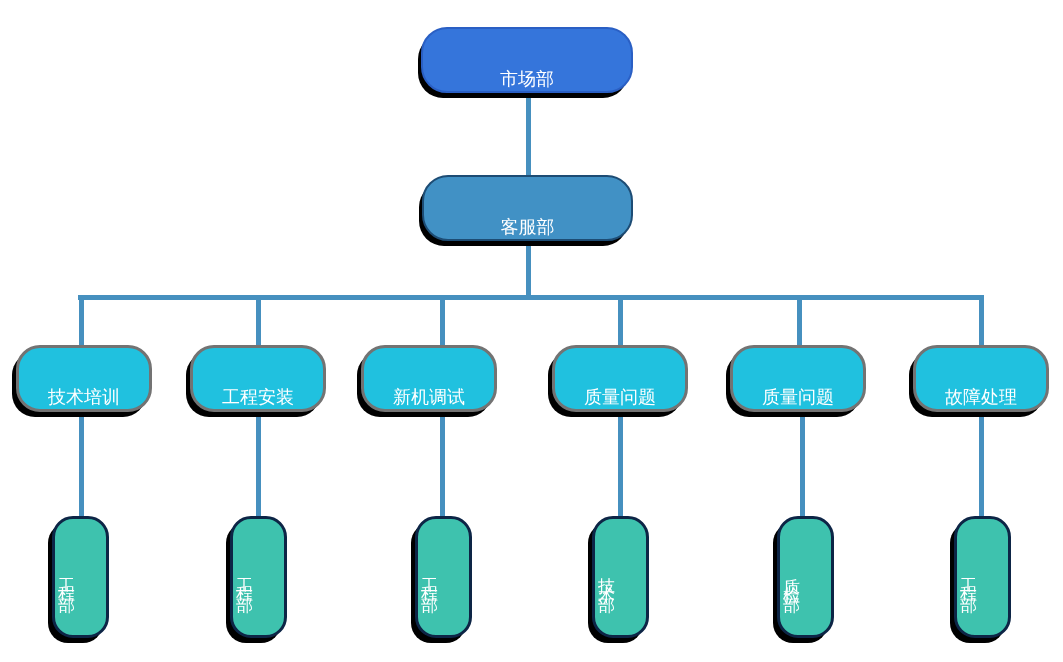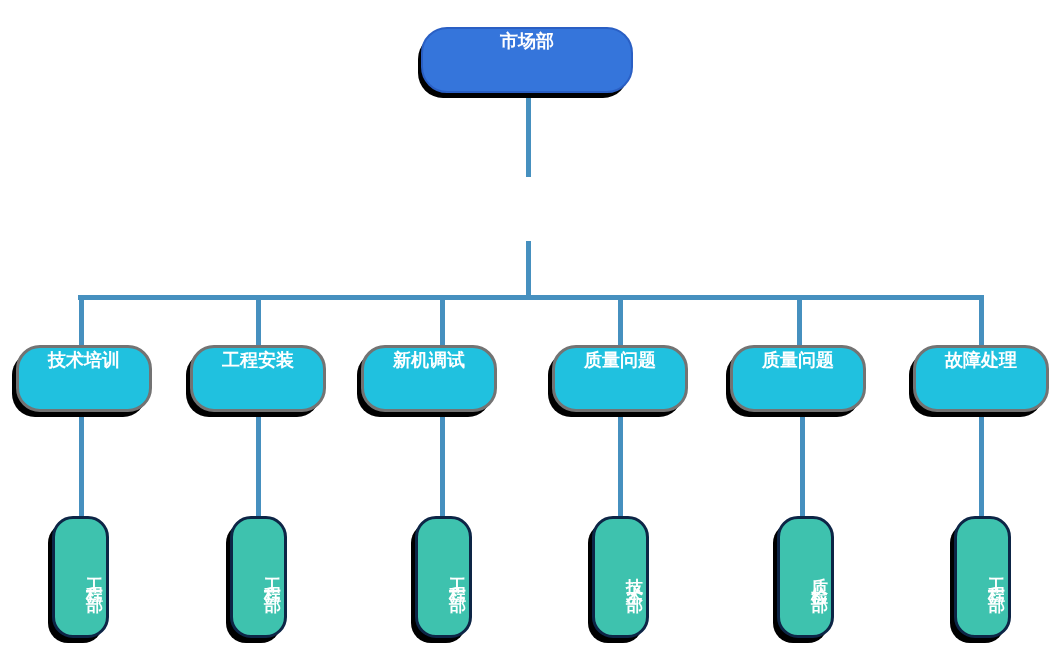--- a/index.html
+++ b/index.html
@@ -23,22 +23,22 @@
   .c-bus    { left:  78px; top: 295px; width: 906px; }
   .drop-a   { top: 297px; height: 50px; }
   .drop-b   { top: 411px; height: 107px; }
   .dx1 { left:  79px; } .dx2 { left: 256px; } .dx3 { left: 440px; }
   .dx4 { left: 618px; } .dx5 { left: 797px; } .dx6 { left: 979px; }
   .bx5 { left: 800px; }
 
   
   .node {
     position: absolute;
-    display: flex; align-items: flex-start; justify-content: center;
-    color: #ffffff; font-weight: bold; font-size: 18px;
+    display: flex; align-items: flex-end; justify-content: center;
+    color: #ffffff; font-weight: normal; font-size: 18px;
     text-align: center; white-space: nowrap;
   }
   .n1 {
     left: 421px; top: 27px; width: 212px; height: 66px;
     background: #3575DB; border: 2px solid #2A5FC4;
     border-radius: 26px;
     box-shadow: -4px 6px 0 -1px #000000;
   }
   .n2 {
     left: 422px; top: 175px; width: 211px; height: 66px;
@@ -85,20 +85,23 @@
   <div class="conn v drop-b dx2"></div>
   <div class="conn v drop-b dx3"></div>
   <div class="conn v drop-b dx4"></div>
   <div class="conn v drop-b bx5"></div>
   <div class="conn v drop-b dx6"></div>
 
   <div class="node n1">
     <span>市场部</span>
   </div>
 
+  <div class="node n2">
+    <span>客服部</span>
+  </div>
 
   <div class="node n3 n3-1">
     <span>技术培训</span>
   </div>
   <div class="node n3 n3-2">
     <span>工程安装</span>
   </div>
   <div class="node n3 n3-3">
     <span>新机调试</span>
   </div>

